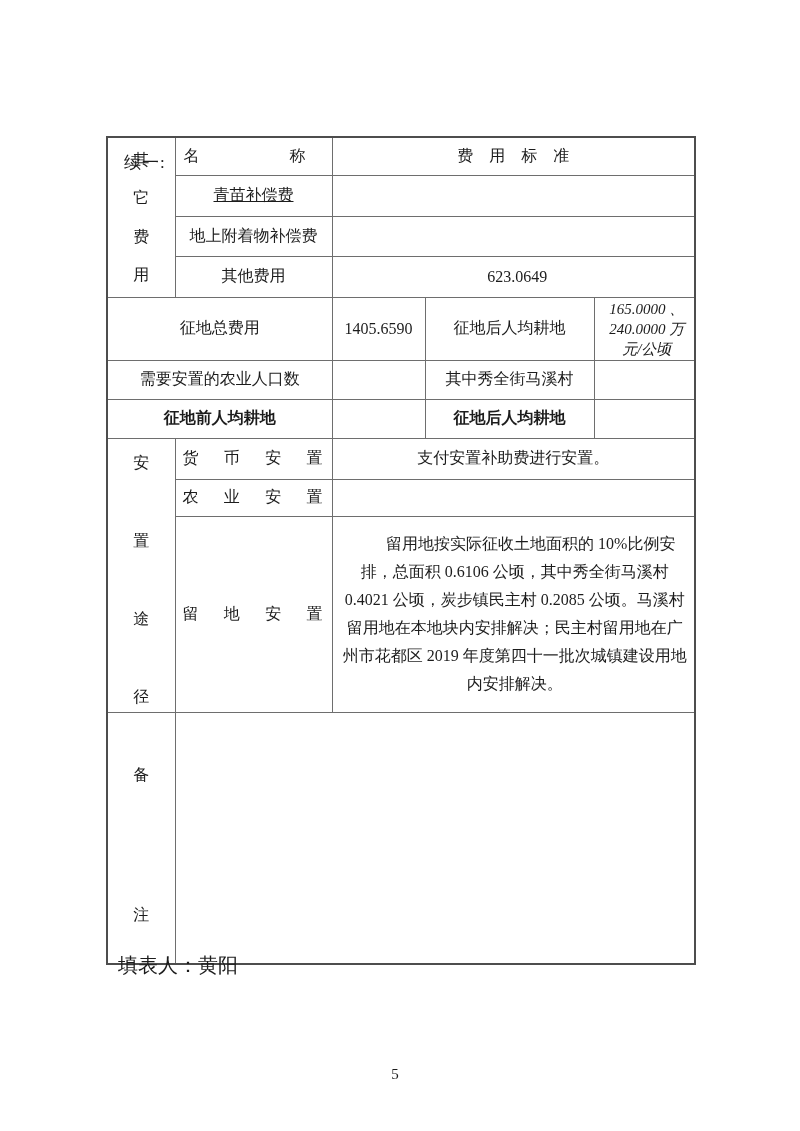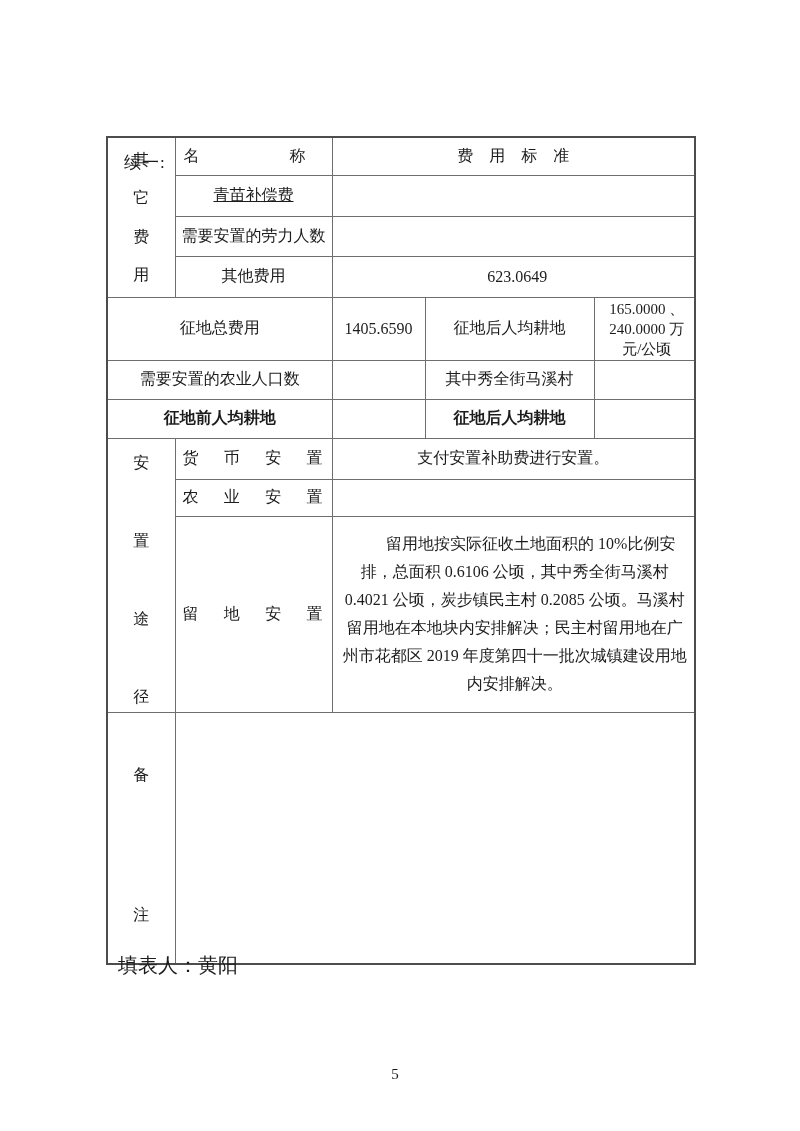--- a/index.html
+++ b/index.html
@@ -76,20 +76,21 @@
 
   .fee-std { letter-spacing: 0; }
 
   .val-left { text-align: left; padding-left: 8px !important; }
   .prelines {
     white-space: pre-line;
     text-align: left;
     padding-left: 5px !important;
     font-size: 15px !important;
     line-height: 20px;
+    font-style: italic;
   }
   .para {
     text-align: justify;
     text-indent: 2em;
     padding: 6px 6px 6px 9px !important;
     font-size: 16px;
     line-height: 28px;
     margin-top: 16px;
   }
   .center-val { text-align: center; }
@@ -142,21 +143,21 @@
         </td>
         <td colspan="3" class="fee-std">费　用　标　准</td>
       </tr>
 
       <tr class="r2">
         <td>青苗补偿费</td>
         <td colspan="3" class="val-left"></td>
       </tr>
 
       <tr class="r3">
-        <td>需要安置的劳力人数</td>
+        <td>地上附着物补偿费</td>
         <td colspan="3" class="val-left"></td>
       </tr>
 
       <tr class="r4">
         <td>其他费用</td>
         <td colspan="3" class="val-left">623.0649</td>
       </tr>
 
       <tr class="r5">
         <td colspan="2">征地总费用</td>

